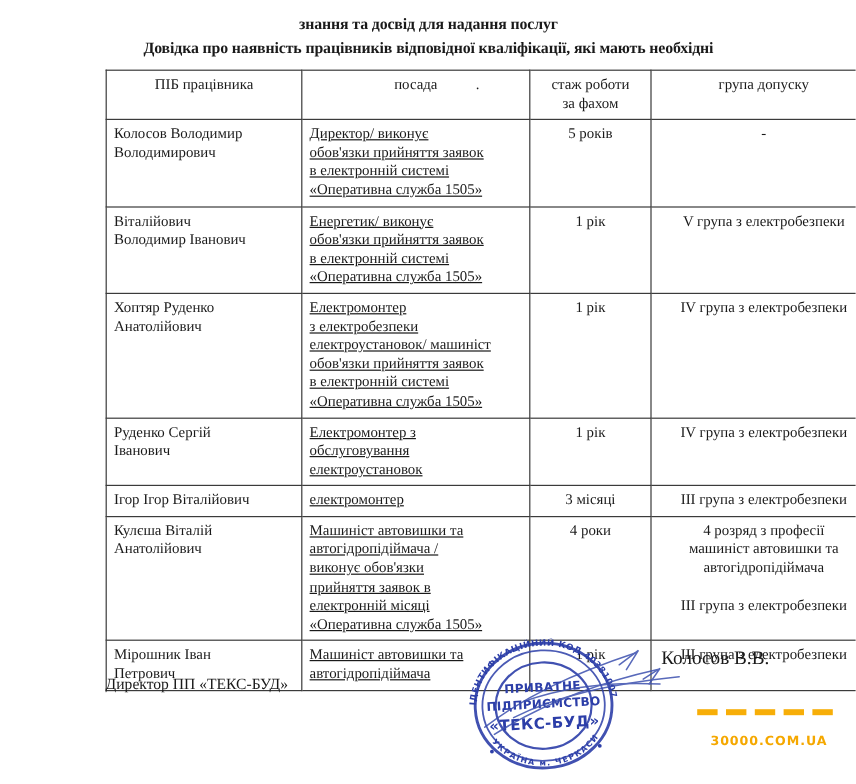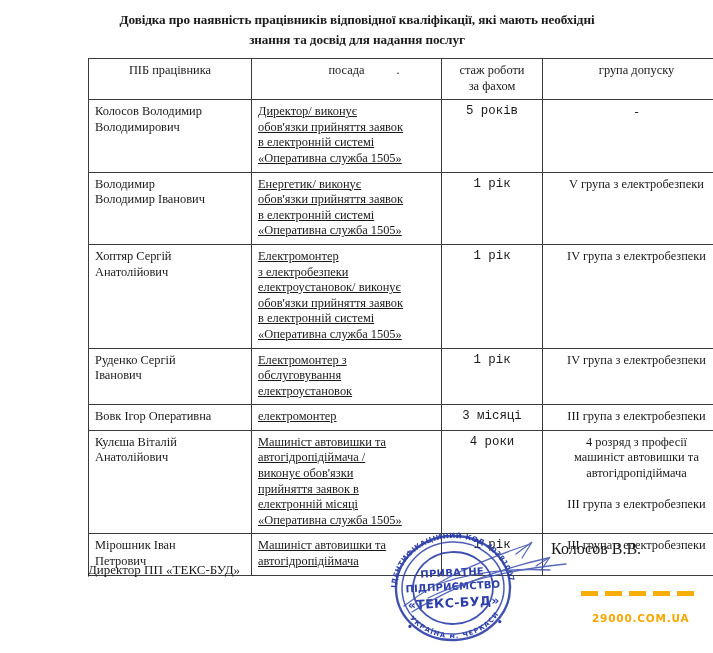--- a/index.html
+++ b/index.html
@@ -59,21 +59,21 @@
     position: relative;
   }
   .hdr-pos-dot {
     position: absolute;
     left: 68px;
     top: 0;
     font-size: 12.4px;
   }
   td.c-name { text-align: left; }
   td.c-pos  { text-align: left; text-decoration: underline; }
-  td.c-exp  { text-align: center; font-family: Liberation Mono, monospace; }
+  td.c-exp  { text-align: center; }
   td.c-group{ text-align: center; }
   .cell-line { display: block; }
   .grp-gap { height: 15.6px; }
   .pad-top-1 { padding-top: 20px; }
 
   #sign-row-left {
     position: absolute;
     left: 88px;
     top: 562px;
     font-size: 13px;
@@ -124,22 +124,22 @@
     top: 0;
     width: 17px;
     height: 5px;
     background: #f7ae08;
   }
 </style>
 </head>
 <body>
 
 <div id="doc-title">
+  <span class="t-line">знання та досвід для надання послуг</span>
   <span class="t-line">Довідка про наявність працівників відповідної кваліфікації, які мають необхідні</span>
-  <span class="t-line">знання та досвід для надання послуг</span>
 </div>
 
 <table id="qual-table">
   <thead>
     <tr>
       <th class="col-name">ПІБ працівника</th>
       <th class="col-pos">
         <span class="hdr-pos-wrap">
           <span>посада</span>
           <span class="hdr-pos-dot">.</span>
@@ -164,43 +164,43 @@
           <span class="cell-line">в електронній системі</span>
           <span class="cell-line">«Оперативна служба 1505»</span>
         </td>
         <td class="c-exp">5 років</td>
         <td class="c-group">
           <span class="cell-line">-</span>
         </td>
       </tr>
       <tr>
         <td class="c-name">
-          <span class="cell-line">Володимир</span>
+          <span class="cell-line">Віталійович</span>
           <span class="cell-line">Володимир Іванович</span>
         </td>
         <td class="c-pos">
           <span class="cell-line">Енергетик/ виконує</span>
           <span class="cell-line">обов'язки прийняття заявок</span>
           <span class="cell-line">в електронній системі</span>
           <span class="cell-line">«Оперативна служба 1505»</span>
         </td>
         <td class="c-exp">1 рік</td>
         <td class="c-group">
           <span class="cell-line">V група з електробезпеки</span>
         </td>
       </tr>
       <tr>
         <td class="c-name">
-          <span class="cell-line">Хоптяр Сергій</span>
+          <span class="cell-line">Хоптяр Руденко</span>
           <span class="cell-line">Анатолійович</span>
         </td>
         <td class="c-pos">
           <span class="cell-line">Електромонтер</span>
           <span class="cell-line">з електробезпеки</span>
-          <span class="cell-line">електроустановок/ виконує</span>
+          <span class="cell-line">електроустановок/ машиніст</span>
           <span class="cell-line">обов'язки прийняття заявок</span>
           <span class="cell-line">в електронній системі</span>
           <span class="cell-line">«Оперативна служба 1505»</span>
         </td>
         <td class="c-exp">1 рік</td>
         <td class="c-group">
           <span class="cell-line">IV група з електробезпеки</span>
         </td>
       </tr>
       <tr>
@@ -213,21 +213,21 @@
           <span class="cell-line">обслуговування</span>
           <span class="cell-line">електроустановок</span>
         </td>
         <td class="c-exp">1 рік</td>
         <td class="c-group">
           <span class="cell-line">IV група з електробезпеки</span>
         </td>
       </tr>
       <tr>
         <td class="c-name">
-          <span class="cell-line">Вовк Ігор Оперативна</span>
+          <span class="cell-line">Ігор Ігор Віталійович</span>
         </td>
         <td class="c-pos">
           <span class="cell-line">електромонтер</span>
         </td>
         <td class="c-exp">3 місяці</td>
         <td class="c-group">
           <span class="cell-line">III група з електробезпеки</span>
         </td>
       </tr>
       <tr>
@@ -309,13 +309,13 @@
 </svg>
 
 <div id="sign-dashes">
   <span class="dash" style="left:0px"></span>
   <span class="dash" style="left:24px"></span>
   <span class="dash" style="left:48px"></span>
   <span class="dash" style="left:72px"></span>
   <span class="dash" style="left:96px"></span>
 </div>
 
-<div id="watermark">29000.COM.UA</div>
+<div id="watermark">30000.COM.UA</div>
 
 </body></html>

